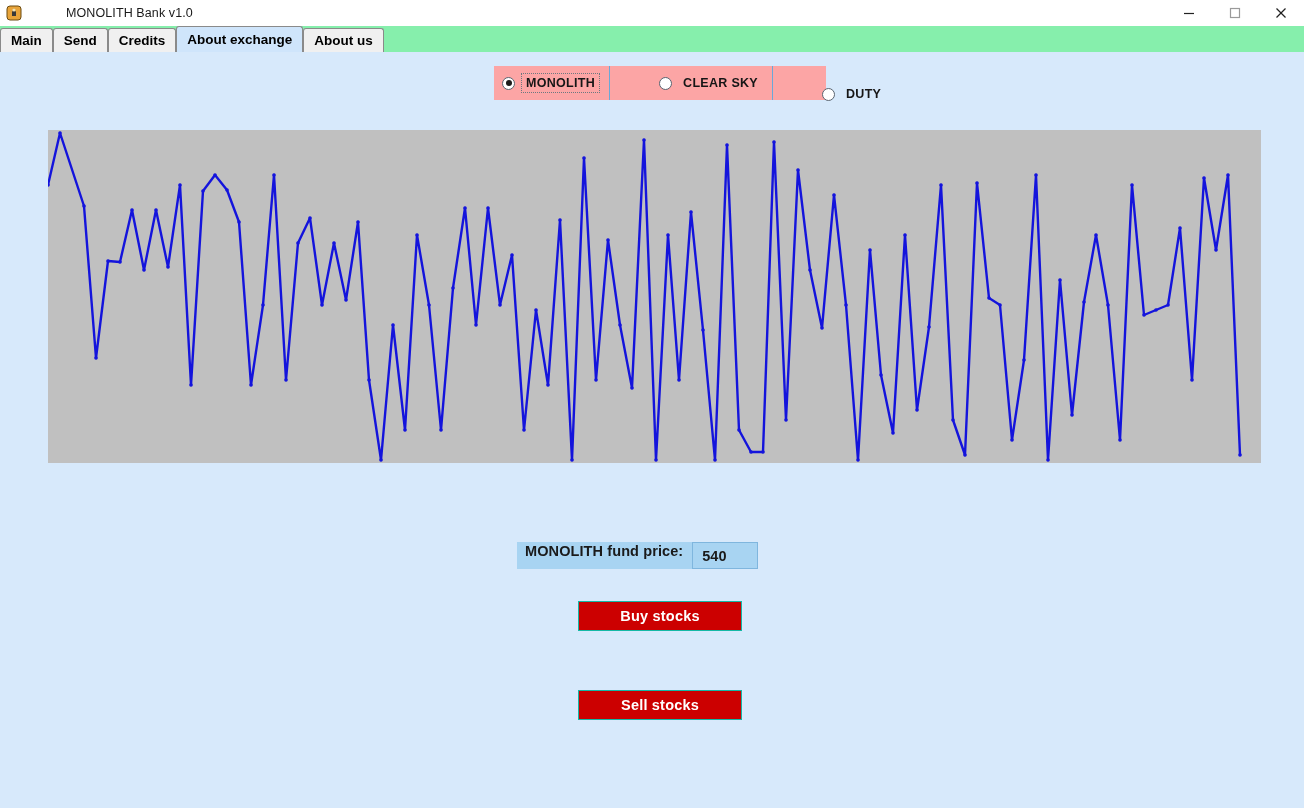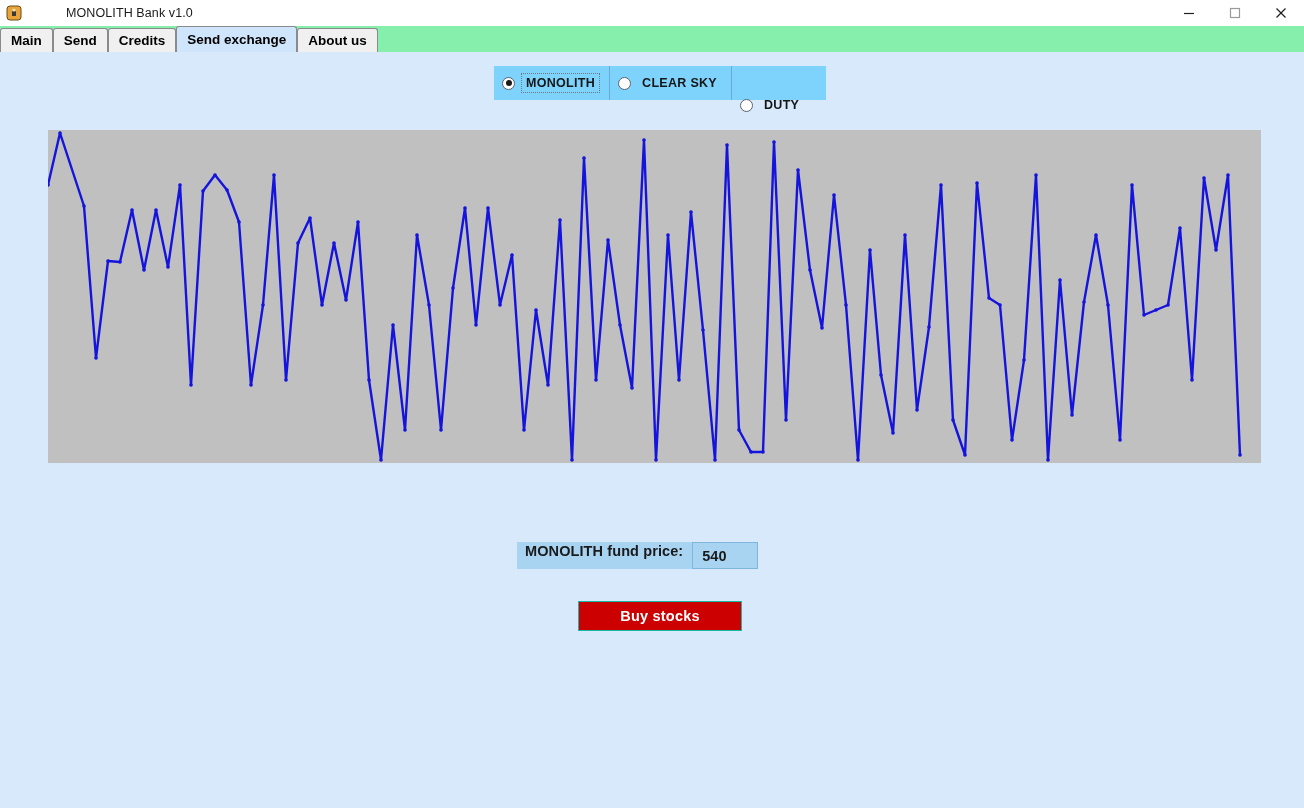--- a/index.html
+++ b/index.html
@@ -104,23 +104,25 @@
     background: #d7e9fb;
   }
 
   
   .radio-group {
     position: absolute;
     left: 494px;
     top: 14px;
     width: 332px;
     height: 34px;
-    background: #7dd3fc;
-    box-sizing: border-box;
-    display: flex;
+    background: #fca5a5;
+    box-sizing: border-box;
+    display: flex;
+    align-items: center;
+    gap: 41px;
   }
   .radio-cell {
     display: flex;
     align-items: center;
     height: 34px;
     box-sizing: border-box;
     padding: 0 10px 0 8px;
     border-right: 1px solid #6aa8d8;
   }
   .radio-cell:last-child { border-right: none; margin-top: 22px; }
@@ -269,21 +271,21 @@
   <div class="tab">
     <span>Main</span>
   </div>
   <div class="tab">
     <span>Send</span>
   </div>
   <div class="tab">
     <span>Credits</span>
   </div>
   <div class="tab selected">
-    <span>Send exchange</span>
+    <span>About exchange</span>
   </div>
   <div class="tab">
     <span>About us</span>
   </div>
 </div>
 
 <div class="page">
 
   <div class="radio-group">
     <div class="radio-cell checked">
@@ -409,14 +411,17 @@
   </div>
 
   <div class="price-row">
     <div class="price-label">MONOLITH fund price:</div>
     <div class="price-value">540</div>
   </div>
 
   <div class="action-btn buy-btn">
     <span>Buy stocks</span>
   </div>
+  <div class="action-btn sell-btn">
+    <span>Sell stocks</span>
+  </div>
 
 </div>
 
 </body></html>

